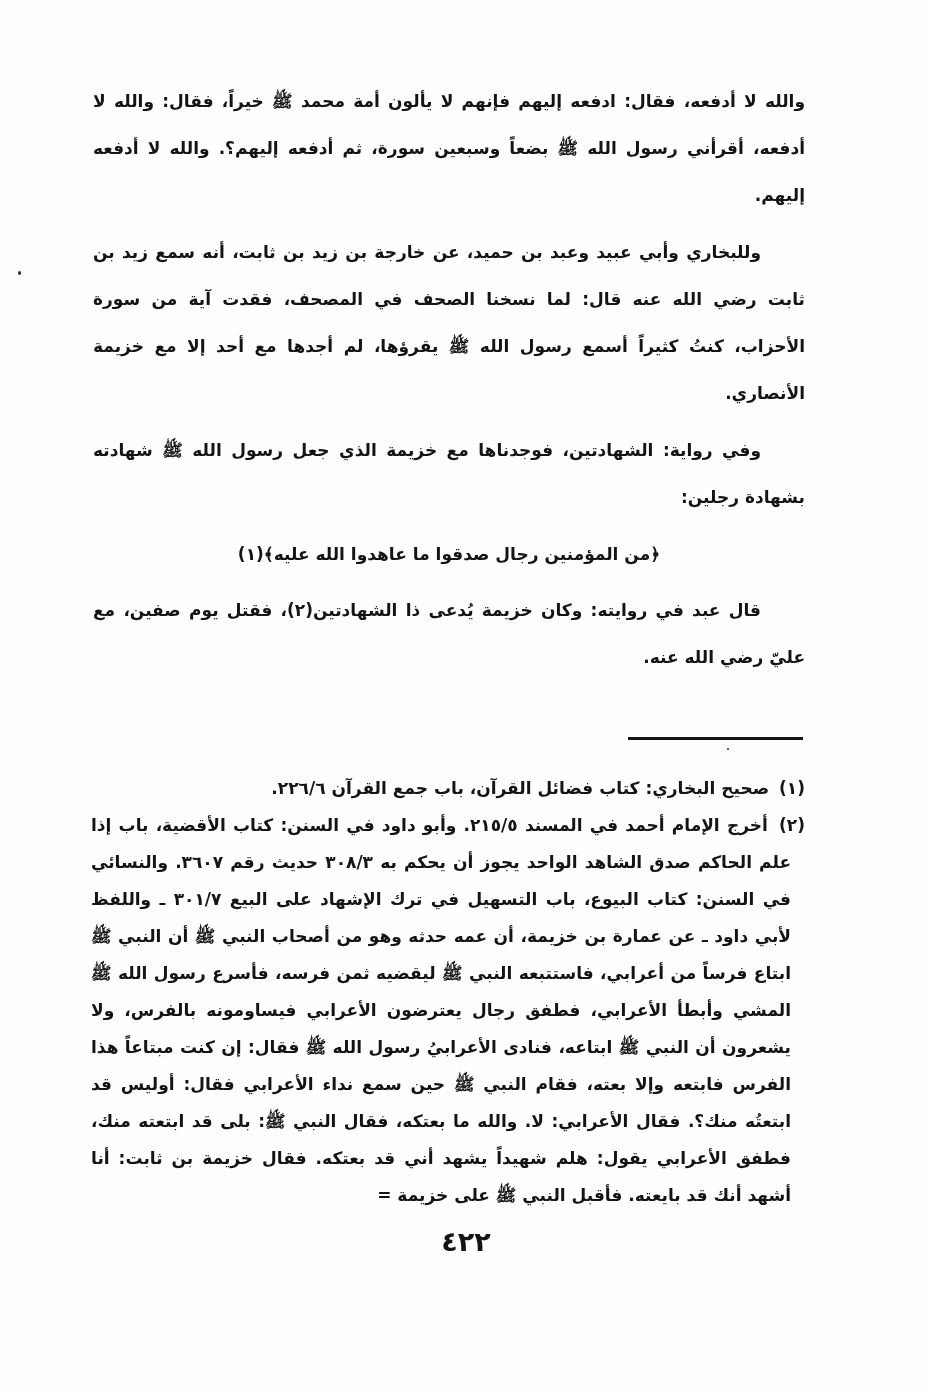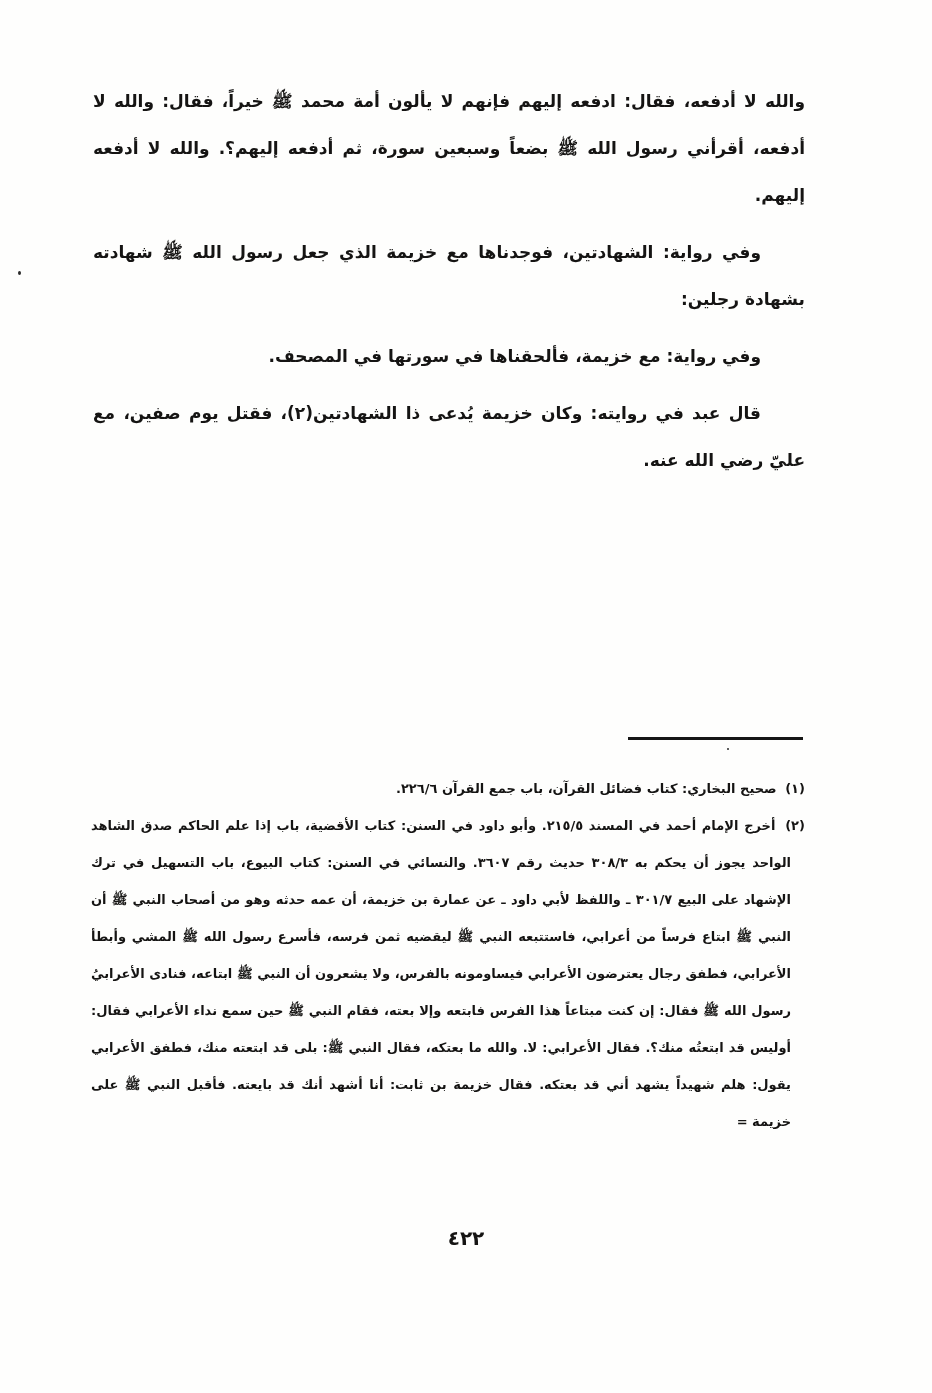--- a/index.html
+++ b/index.html
@@ -38,61 +38,62 @@
     right: 129px;
     width: 175px;
     height: 3px;
     background: #161616;
   }
   .footnotes {
     position: absolute;
     top: 770px;
     right: 127px;
     width: 714px;
-    font-size: 13px;
+    font-size: 17px;
     font-weight: bold;
     line-height: 37px;
     text-align: justify;
     direction: rtl;
   }
   .footnote {
     margin: 0;
     padding-right: 14px;
     text-indent: -14px;
   }
   .footnote .fn-marker { padding-left: 4px; }
   .page-number {
     position: absolute;
     top: 1226px;
     left: 0;
     width: 100%;
     text-align: center;
-    font-size: 20px;
+    font-size: 27px;
     font-weight: bold;
     letter-spacing: 2px;
   }
   .speck {
     position: absolute;
     background: #2a2a2a;
     border-radius: 50%;
     width: 3px;
     height: 4px;
   }
   .speck.s1 { left: 18px; top: 271px; }
   .speck.s2 { left: 727px; top: 748px; width: 2px; height: 2px; }
 </style>
 </head>
 <body>
 
 <div class="page">
 
   <div class="body-text">
     <p class="para">والله لا أدفعه، فقال: ادفعه إليهم فإنهم لا يألون أمة محمد ﷺ خيراً، فقال: والله لا أدفعه، أقرأني رسول الله ﷺ بضعاً وسبعين سورة، ثم أدفعه إليهم؟. والله لا أدفعه إليهم.</p>
+    <p class="para indent">وللبخاري وأبي عبيد وعبد بن حميد، عن خارجة بن زيد بن ثابت، أنه سمع زيد بن ثابت رضي الله عنه قال: لما نسخنا الصحف في المصحف، فقدت آية من سورة الأحزاب، كنتُ كثيراً أسمع رسول الله ﷺ يقرؤها، لم أجدها مع أحد إلا مع خزيمة الأنصاري.</p>
     <p class="para indent">وفي رواية: الشهادتين، فوجدناها مع خزيمة الذي جعل رسول الله ﷺ شهادته بشهادة رجلين:</p>
-    <p class="para indent">وفي رواية: مع خزيمة، فألحقناها في سورتها في المصحف.</p>
+    <p class="para verse-line">﴿من المؤمنين رجال صدقوا ما عاهدوا الله عليه﴾(١)</p>
     <p class="para indent">قال عبد في روايته: وكان خزيمة يُدعى ذا الشهادتين(٢)، فقتل يوم صفين، مع عليّ رضي الله عنه.</p>
   </div>
 
   <div class="fn-separator"></div>
 
   <div class="footnotes">
     <p class="footnote">
       <span class="fn-marker">(١)</span>
       <span>صحيح البخاري: كتاب فضائل القرآن، باب جمع القرآن ٢٢٦/٦.</span>
     </p>

